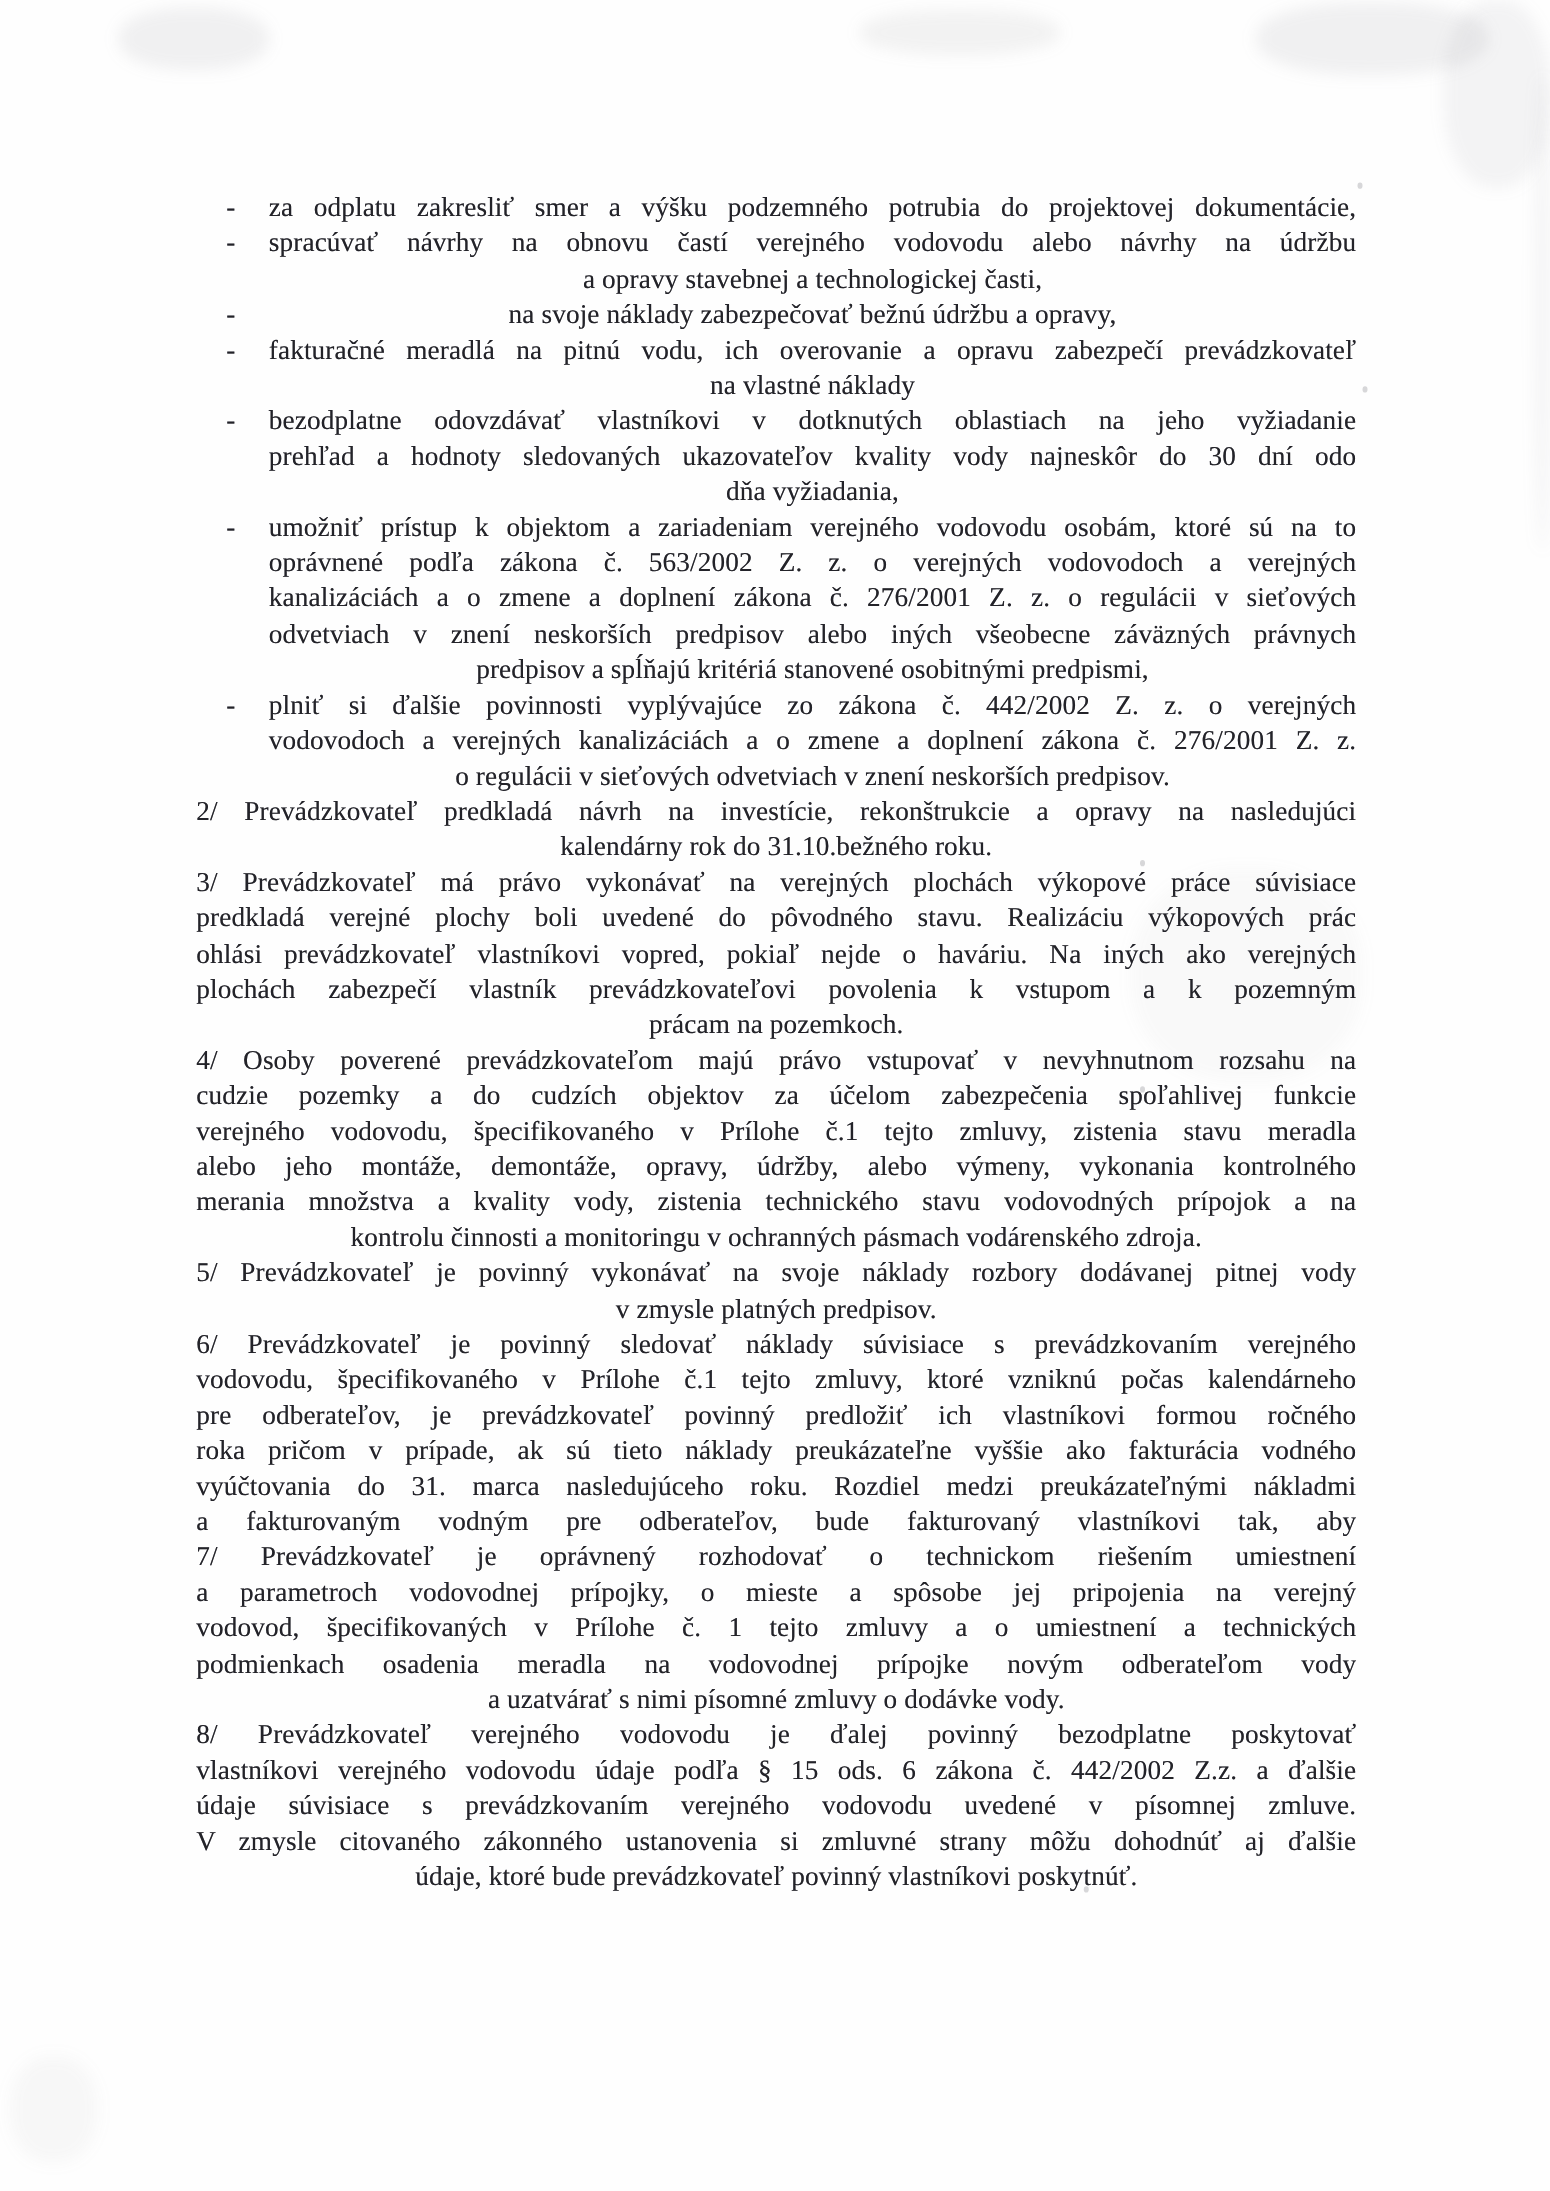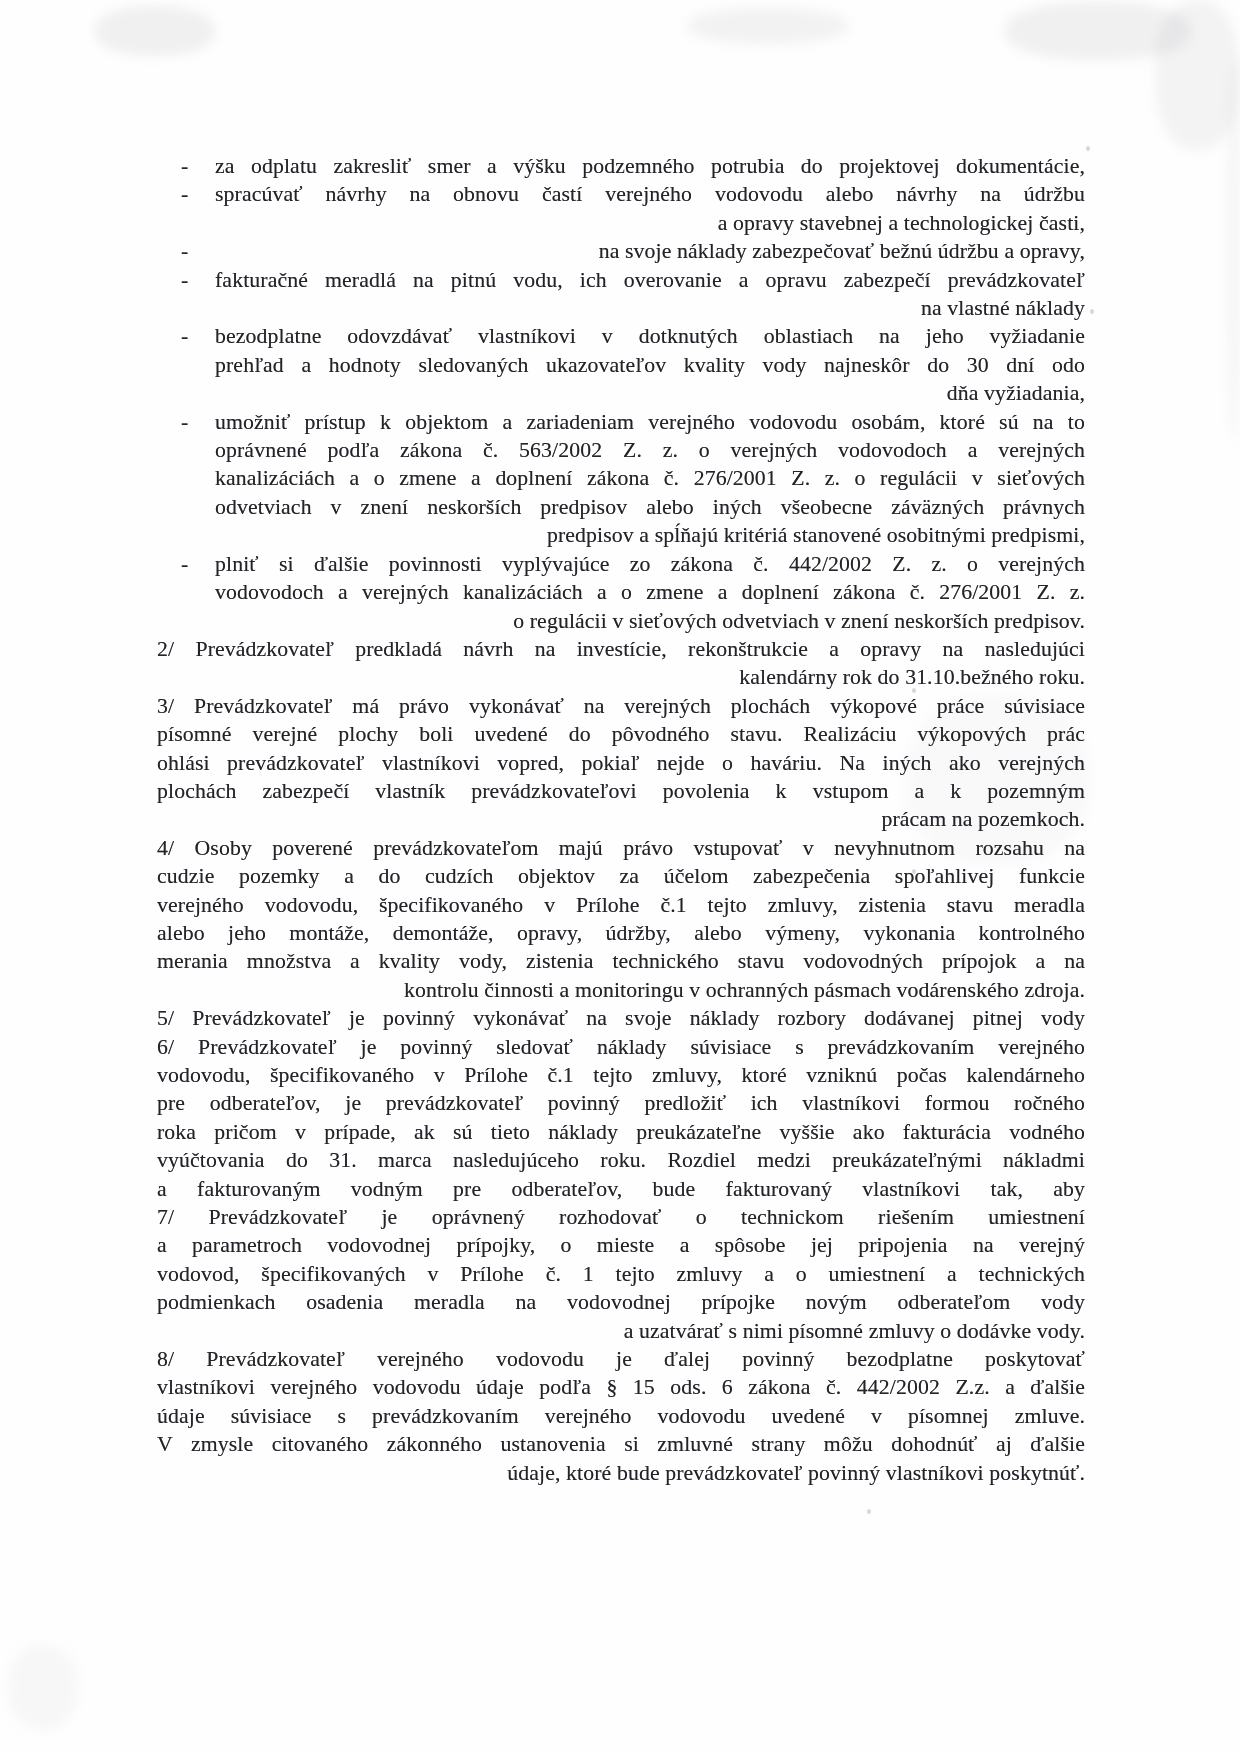--- a/index.html
+++ b/index.html
@@ -27,21 +27,21 @@
     letter-spacing: 0.1px;
     text-shadow: 0 0 0.5px rgba(20,20,30,0.45);
   }
   .block { position: relative; }
   .block.bullet { padding-left: 58px; }
   .dash {
     position: absolute;
     left: 24px;
     top: 0;
   }
-  .line { text-align: right; white-space: normal; }
+  .line { text-align: center; white-space: normal; }
   .line.fill {
     text-align: justify;
     text-align-last: justify;
   }
   
   .smudge {
     position: absolute;
     border-radius: 45%;
     filter: blur(6px);
     pointer-events: none;
@@ -113,35 +113,36 @@
         <div class="line fill">plniť si ďalšie povinnosti vyplývajúce zo zákona č. 442/2002 Z. z. o verejných</div>
         <div class="line fill">vodovodoch a verejných kanalizáciách a o zmene a doplnení zákona č. 276/2001 Z. z.</div>
         <div class="line">o regulácii v sieťových odvetviach v znení neskorších predpisov.</div>
       </div>
       <div class="block para">
         <div class="line fill">2/ Prevádzkovateľ predkladá návrh na investície, rekonštrukcie a opravy na nasledujúci</div>
         <div class="line">kalendárny rok do 31.10.bežného roku.</div>
       </div>
       <div class="block para">
         <div class="line fill">3/ Prevádzkovateľ má právo vykonávať na verejných plochách výkopové práce súvisiace</div>
-        <div class="line fill">písomné verejné plochy boli uvedené do pôvodného stavu. Realizáciu výkopových prác</div>
+        <div class="line fill">predkladá verejné plochy boli uvedené do pôvodného stavu. Realizáciu výkopových prác</div>
         <div class="line fill">ohlási prevádzkovateľ vlastníkovi vopred, pokiaľ nejde o haváriu. Na iných ako verejných</div>
         <div class="line fill">plochách zabezpečí vlastník prevádzkovateľovi povolenia k vstupom a k pozemným</div>
         <div class="line">prácam na pozemkoch.</div>
       </div>
       <div class="block para">
         <div class="line fill">4/ Osoby poverené prevádzkovateľom majú právo vstupovať v nevyhnutnom rozsahu na</div>
         <div class="line fill">cudzie pozemky a do cudzích objektov za účelom zabezpečenia spoľahlivej funkcie</div>
         <div class="line fill">verejného vodovodu, špecifikovaného v Prílohe č.1 tejto zmluvy, zistenia stavu meradla</div>
         <div class="line fill">alebo jeho montáže, demontáže, opravy, údržby, alebo výmeny, vykonania kontrolného</div>
         <div class="line fill">merania množstva a kvality vody, zistenia technického stavu vodovodných prípojok a na</div>
         <div class="line">kontrolu činnosti a monitoringu v ochranných pásmach vodárenského zdroja.</div>
       </div>
       <div class="block para">
         <div class="line fill">5/ Prevádzkovateľ je povinný vykonávať na svoje náklady rozbory dodávanej pitnej vody</div>
+        <div class="line">v zmysle platných predpisov.</div>
       </div>
       <div class="block para">
         <div class="line fill">6/ Prevádzkovateľ je povinný sledovať náklady súvisiace s prevádzkovaním verejného</div>
         <div class="line fill">vodovodu, špecifikovaného v Prílohe č.1 tejto zmluvy, ktoré vzniknú počas kalendárneho</div>
         <div class="line fill">pre odberateľov, je prevádzkovateľ povinný predložiť ich vlastníkovi formou ročného</div>
         <div class="line fill">roka pričom v prípade, ak sú tieto náklady preukázateľne vyššie ako fakturácia vodného</div>
         <div class="line fill">vyúčtovania do 31. marca nasledujúceho roku. Rozdiel medzi preukázateľnými nákladmi</div>
         <div class="line fill">a fakturovaným vodným pre odberateľov, bude fakturovaný vlastníkovi tak, aby</div>
       </div>
       <div class="block para">

